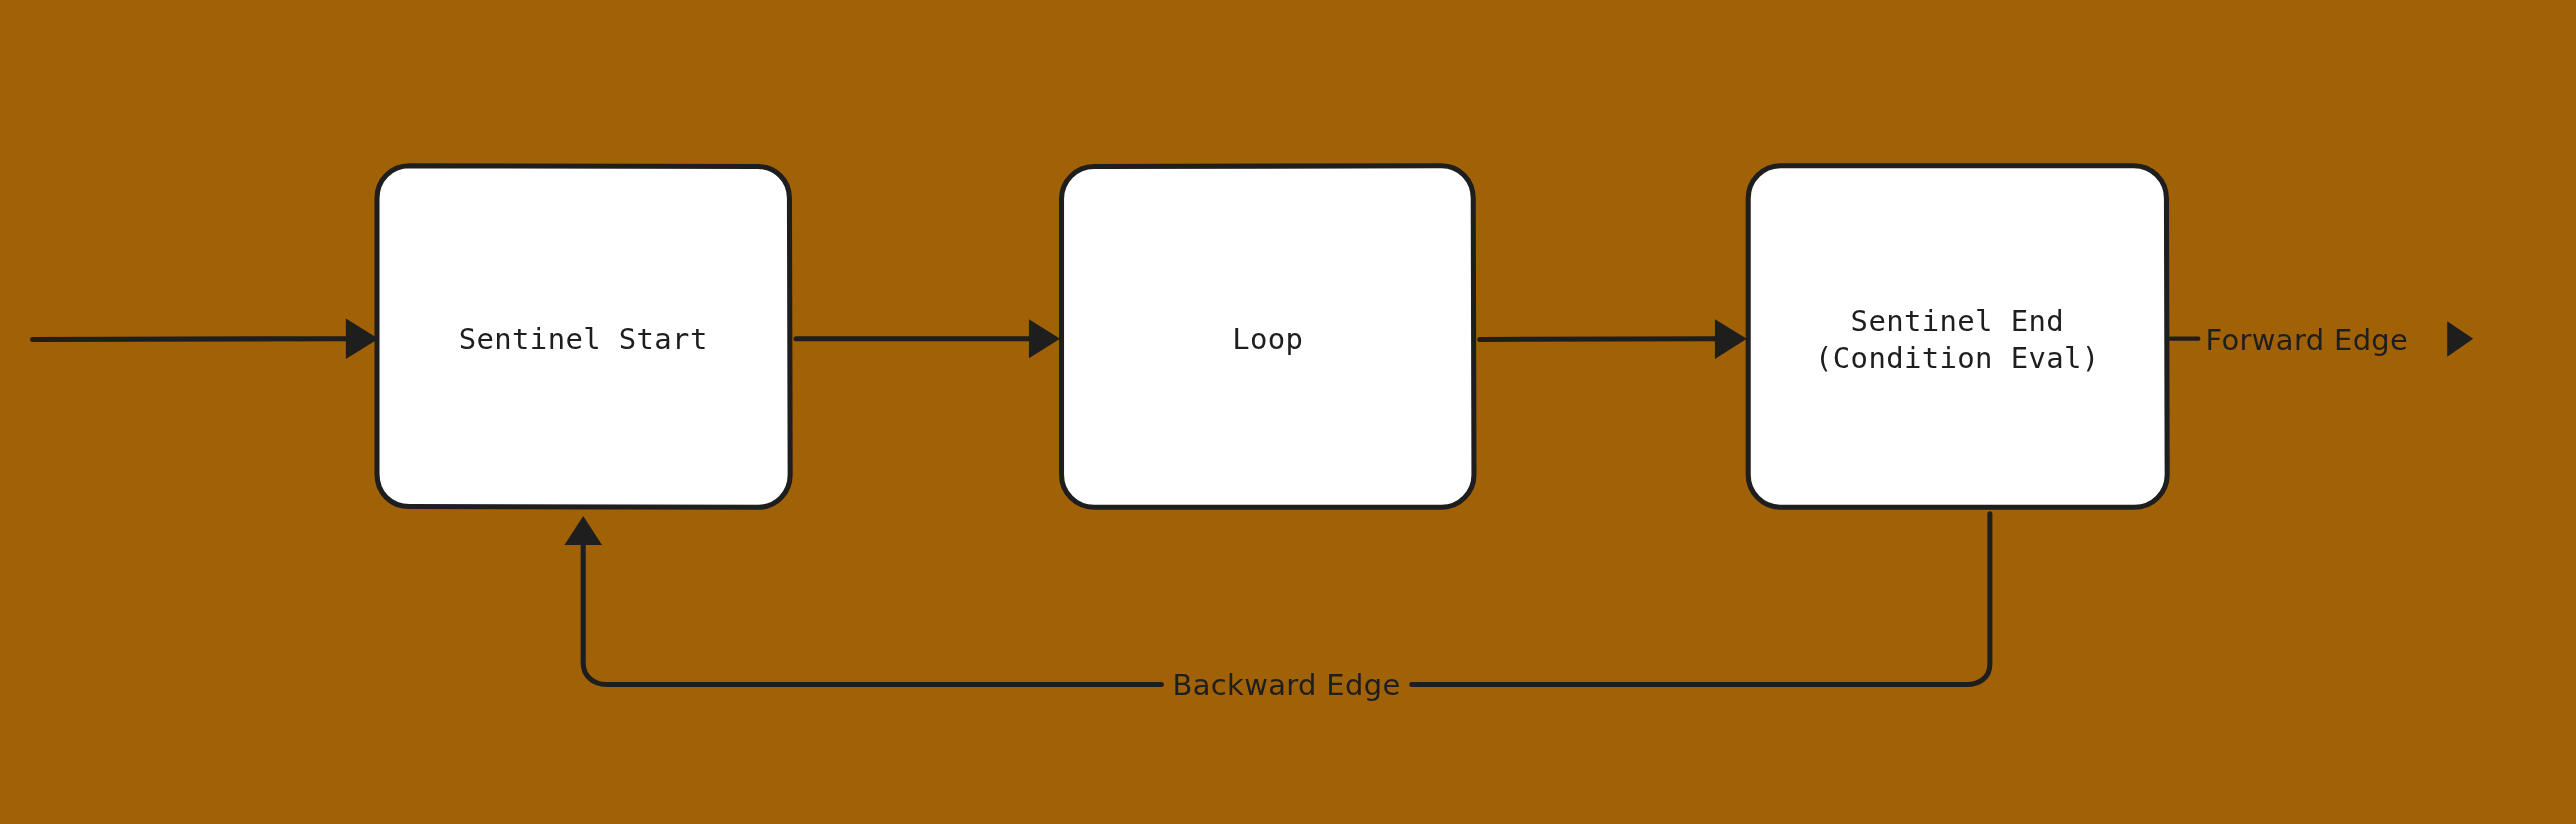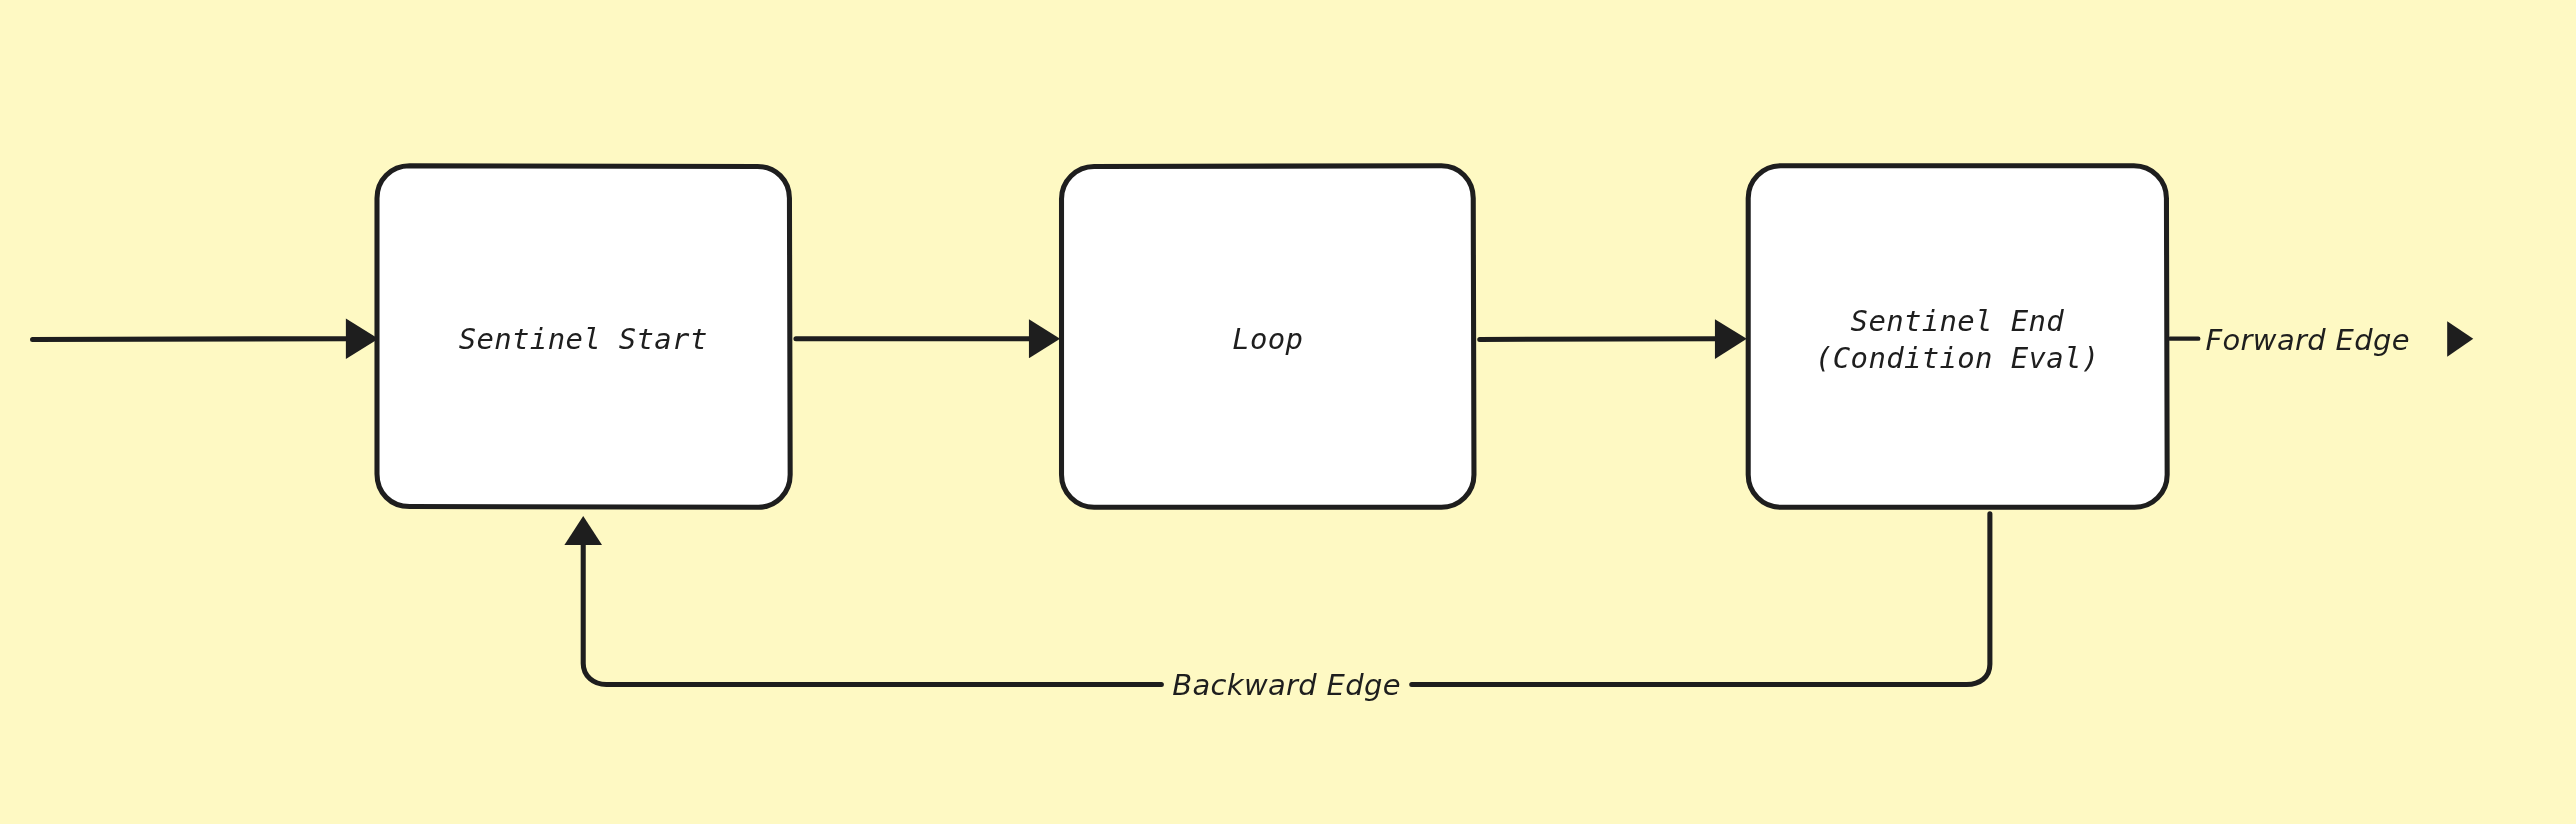--- a/index.html
+++ b/index.html
@@ -7,23 +7,22 @@
     padding: 0;
     background: #ffffff;
   }
   body {
     font-family: "DejaVu Sans Mono", monospace;
   }
   #canvas {
     position: relative;
     width: 2576px;
     height: 825px;
-    background: #fef9c3;
+    background: #a16207;
     overflow: hidden;
-    font-style: italic;
   }
   #diagram-svg {
     position: absolute;
     top: 0;
     left: 0;
     width: 2576px;
     height: 825px;
   }
   .node-label {
     font-family: "DejaVu Sans Mono", "Liberation Mono", monospace;

